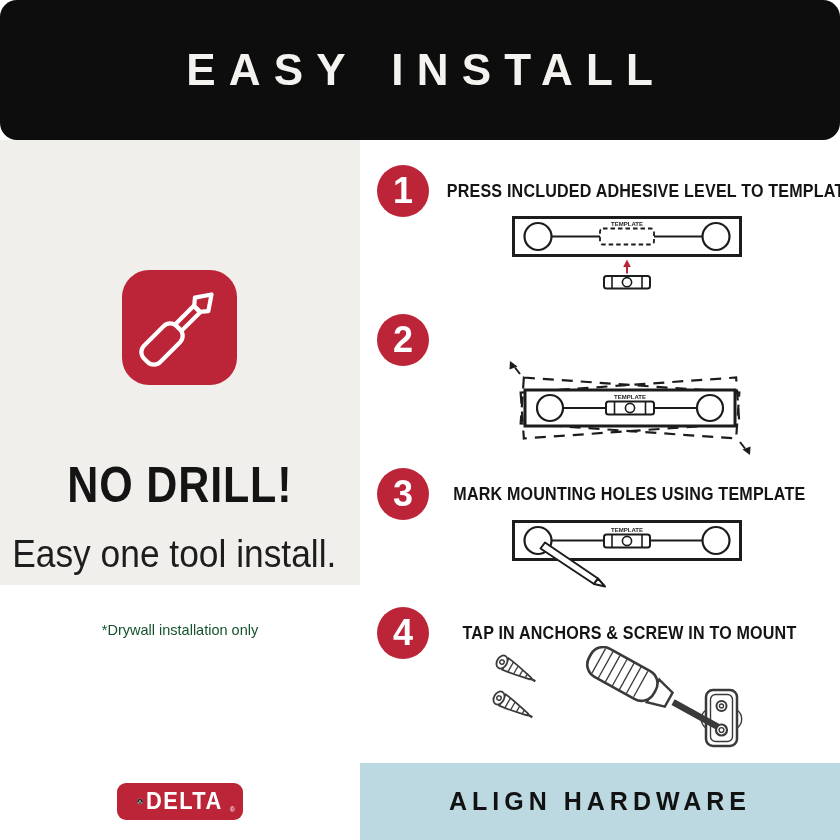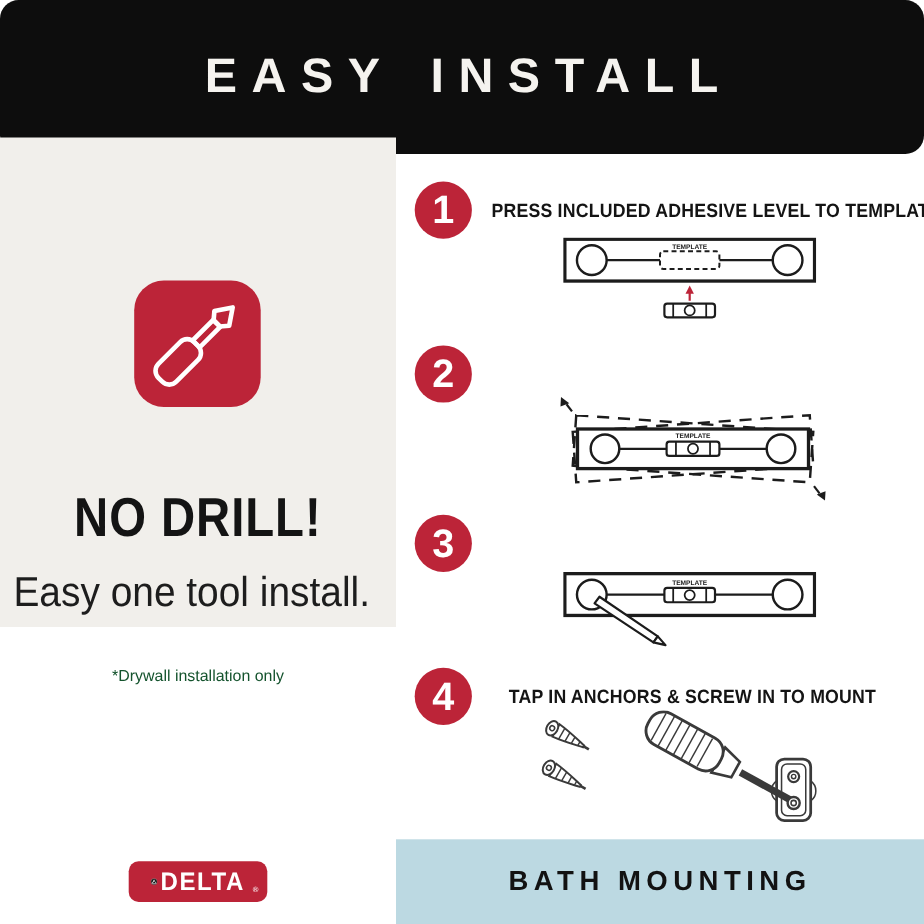--- a/index.html
+++ b/index.html
@@ -14,21 +14,21 @@
     position:absolute; left:0; top:0; width:840px; height:140px;
     background:#0d0d0d; display:flex; align-items:center; justify-content:center;border-radius:17px;
   }
   .hdr .title {
     color:#f5f3ef; font-weight:bold; font-size:44px;
     letter-spacing:.30em; word-spacing:.18em; white-space:nowrap;
     transform:translateX(.14em); 
   }
   
   .left {
-    position:absolute; left:0; top:125px; width:360px; height:445px;
+    position:absolute; left:0; top:140px; width:360px; height:445px;
     background:#f1efeb;
   }
   .badge {
     position:absolute; left:122px; top:130px; width:115px; height:115px;
     background:#bc2438; border-radius:27px;
   }
   .badge svg { position:absolute; left:0; top:0; }
   .nodrill {
     position:absolute; left:0; top:320px; width:100%; text-align:center;
     font-weight:bold; font-size:50px; line-height:50px; color:#141414; white-space:nowrap;
@@ -169,20 +169,23 @@
       <g stroke="#1c1c1c" stroke-width="2" fill="#1c1c1c">
         <line x1="22" y1="18" x2="17" y2="11.5"></line>
         <polygon points="12,5 11.5,13.5 19.5,10.5" stroke-width="0"></polygon>
         <line x1="242" y1="86" x2="247" y2="92.5"></line>
         <polygon points="252,99 252.5,90.5 244.5,93.5" stroke-width="0"></polygon>
       </g>
     </svg>
 
     <div class="step" style="top:328px">
       <div class="num">3</div>
+      <div class="lbl">
+        <span class="cond">MARK MOUNTING HOLES USING TEMPLATE</span>
+      </div>
     </div>
     <svg class="ill" style="left:152px; top:380px" width="230" height="74" viewBox="0 0 230 74">
       <g fill="#ffffff" stroke="#1c1c1c">
         <rect x="1.5" y="1.5" width="227" height="38" stroke-width="3"></rect>
         <circle cx="26" cy="20.5" r="13.5" stroke-width="2.2" fill="none"></circle>
         <circle cx="204" cy="20.5" r="13.5" stroke-width="2.2" fill="none"></circle>
         <line x1="39.5" y1="20.5" x2="92" y2="20.5" stroke-width="2"></line>
         <line x1="138" y1="20.5" x2="190.5" y2="20.5" stroke-width="2"></line>
         <rect x="92" y="14.5" width="46" height="13" rx="2.5" stroke-width="2"></rect>
         <circle cx="115" cy="21" r="4.6" stroke-width="1.6" fill="none"></circle>
@@ -261,16 +264,16 @@
         <path d="M14,5.5 L23.5,21.5 L4.5,21.5 Z" fill="#ffffff"></path>
         <path d="M14.4,10 L19.8,19.3 L8.6,19.6 Z" fill="#131313"></path>
         <path d="M14,5.5 L16.5,14.5 L4.5,21.5 Z" fill="#ffffff" opacity="0.25"></path>
       </svg>
       <span class="word">DELTA</span>
       <span class="reg">®</span>
     </div>
   </div>
 
   <div class="fright">
-    <div class="bh">BATH MOUNTING</div>
+    <div class="bh">ALIGN HARDWARE</div>
   </div>
 
 </div>
 
 </body></html>

